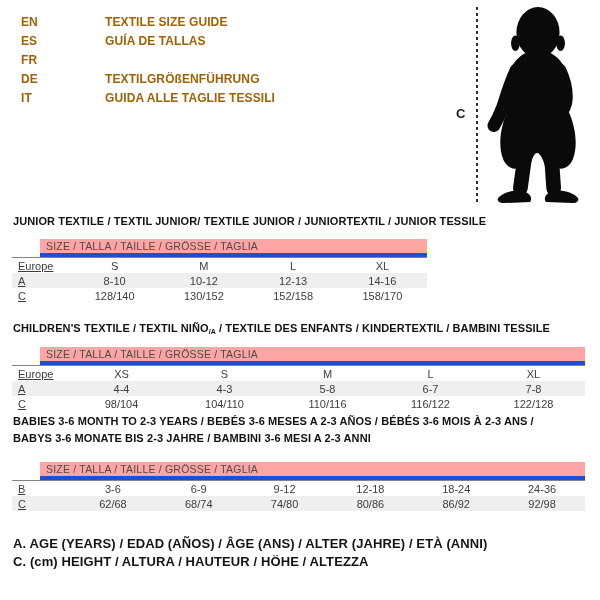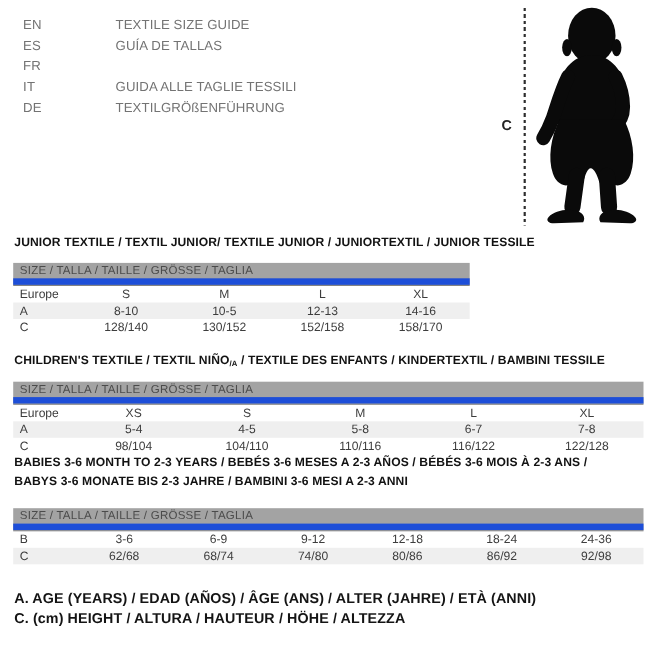--- a/index.html
+++ b/index.html
@@ -4,42 +4,42 @@
 <style>
   html,body{margin:0;padding:0;}
   body{
     width:600px;height:600px;background:#ffffff;position:relative;overflow:hidden;
     font-family:"Liberation Sans","DejaVu Sans",sans-serif;color:#1a1a1a;
   }
   .abs{position:absolute;}
 
   
   .lang-block{left:21px;top:12px;}
-  .lang-row{display:flex;height:19px;align-items:center;font-weight:normal;font-size:12px;letter-spacing:.1px;color:#737373;}
+  .lang-row{display:flex;height:19px;align-items:center;font-weight:bold;font-size:12px;letter-spacing:.1px;color:#a16207;}
   .lang-code{width:39px;}
   .lang-title{white-space:nowrap;margin-left:45px;}
 
   
   .dash-line{left:476px;top:7px;width:2px;height:198px;
     background:repeating-linear-gradient(to bottom,#2e2e2e 0 3px,transparent 3px 6px);}
   .fig-label{left:456px;top:106px;font-weight:bold;font-size:13px;color:#222;}
   .baby{left:486px;top:5px;width:104px;height:201px;}
 
   
   .sec-title{font-weight:bold;font-size:11px;letter-spacing:.1px;color:#121212;white-space:nowrap;}
   .sub{font-size:7px;vertical-align:-2px;}
 
   
   .stable{background:#fff;}
-  .size-header{height:14px;line-height:14px;background:#a3a3a3;border-bottom:6px solid #1d4ed8;
-    font-size:10.5px;color:#4b4b4b;padding-left:6px;letter-spacing:.2px;}
+  .size-header{height:14px;line-height:14px;background:#fca5a5;border-bottom:4px solid #1d4ed8;
+    font-size:10.5px;color:#4b4b4b;padding-left:6px;letter-spacing:.2px;margin-left:28px;}
   .tbody{border-top:1px solid #838383;}
   .trow{display:flex;height:15px;align-items:center;font-size:11px;color:#3d3d3d;}
   .trow.alt{background:#efefef;}
-  .tlabel{width:58px;padding-left:6px;box-sizing:border-box;text-align:left;}
+  .tlabel{width:58px;padding-left:6px;box-sizing:border-box;text-align:left;text-decoration:underline;}
   .tcell{flex:1;text-align:center;}
 
   
   .notes{left:13px;top:535px;}
   .note-line{height:18px;line-height:18px;font-weight:bold;font-size:13px;letter-spacing:.1px;color:#141414;white-space:nowrap;}
 
   .t-junior{left:12px;top:239px;width:415px;}
   .t-children{left:12px;top:347px;width:573px;}
   .t-babies{left:12px;top:462px;width:573px;}
   .ttl-junior{left:13px;top:215px;}
@@ -55,26 +55,26 @@
     <span class="lang-title">TEXTILE SIZE GUIDE</span>
   </div>
   <div class="lang-row">
     <span class="lang-code">ES</span>
     <span class="lang-title">GUÍA DE TALLAS</span>
   </div>
   <div class="lang-row">
     <span class="lang-code">FR</span>
   </div>
   <div class="lang-row">
+    <span class="lang-code">DE</span>
+    <span class="lang-title">TEXTILGRÖßENFÜHRUNG</span>
+  </div>
+  <div class="lang-row">
     <span class="lang-code">IT</span>
     <span class="lang-title">GUIDA ALLE TAGLIE TESSILI</span>
-  </div>
-  <div class="lang-row">
-    <span class="lang-code">DE</span>
-    <span class="lang-title">TEXTILGRÖßENFÜHRUNG</span>
   </div>
 </div>
 
 <div class="abs fig-label">C</div>
 <div class="abs dash-line"></div>
 <div class="abs baby">
   <svg width="104" height="201" viewBox="0 0 104 205" xmlns="http://www.w3.org/2000/svg">
     <g fill="#0a0a0a" stroke="none">
       <ellipse cx="52" cy="28" rx="22" ry="26"></ellipse>
       <ellipse cx="29" cy="39" rx="4.5" ry="8"></ellipse>
@@ -98,21 +98,21 @@
       <div class="trow">
         <div class="tlabel">Europe</div>
         <div class="tcell">S</div>
         <div class="tcell">M</div>
         <div class="tcell">L</div>
         <div class="tcell">XL</div>
       </div>
       <div class="trow alt">
         <div class="tlabel">A</div>
         <div class="tcell">8-10</div>
-        <div class="tcell">10-5</div>
+        <div class="tcell">10-12</div>
         <div class="tcell">12-13</div>
         <div class="tcell">14-16</div>
       </div>
       <div class="trow">
         <div class="tlabel">C</div>
         <div class="tcell">128/140</div>
         <div class="tcell">130/152</div>
         <div class="tcell">152/158</div>
         <div class="tcell">158/170</div>
       </div>
@@ -128,22 +128,22 @@
       <div class="trow">
         <div class="tlabel">Europe</div>
         <div class="tcell">XS</div>
         <div class="tcell">S</div>
         <div class="tcell">M</div>
         <div class="tcell">L</div>
         <div class="tcell">XL</div>
       </div>
       <div class="trow alt">
         <div class="tlabel">A</div>
-        <div class="tcell">5-4</div>
-        <div class="tcell">4-5</div>
+        <div class="tcell">4-4</div>
+        <div class="tcell">4-3</div>
         <div class="tcell">5-8</div>
         <div class="tcell">6-7</div>
         <div class="tcell">7-8</div>
       </div>
       <div class="trow">
         <div class="tlabel">C</div>
         <div class="tcell">98/104</div>
         <div class="tcell">104/110</div>
         <div class="tcell">110/116</div>
         <div class="tcell">116/122</div>

